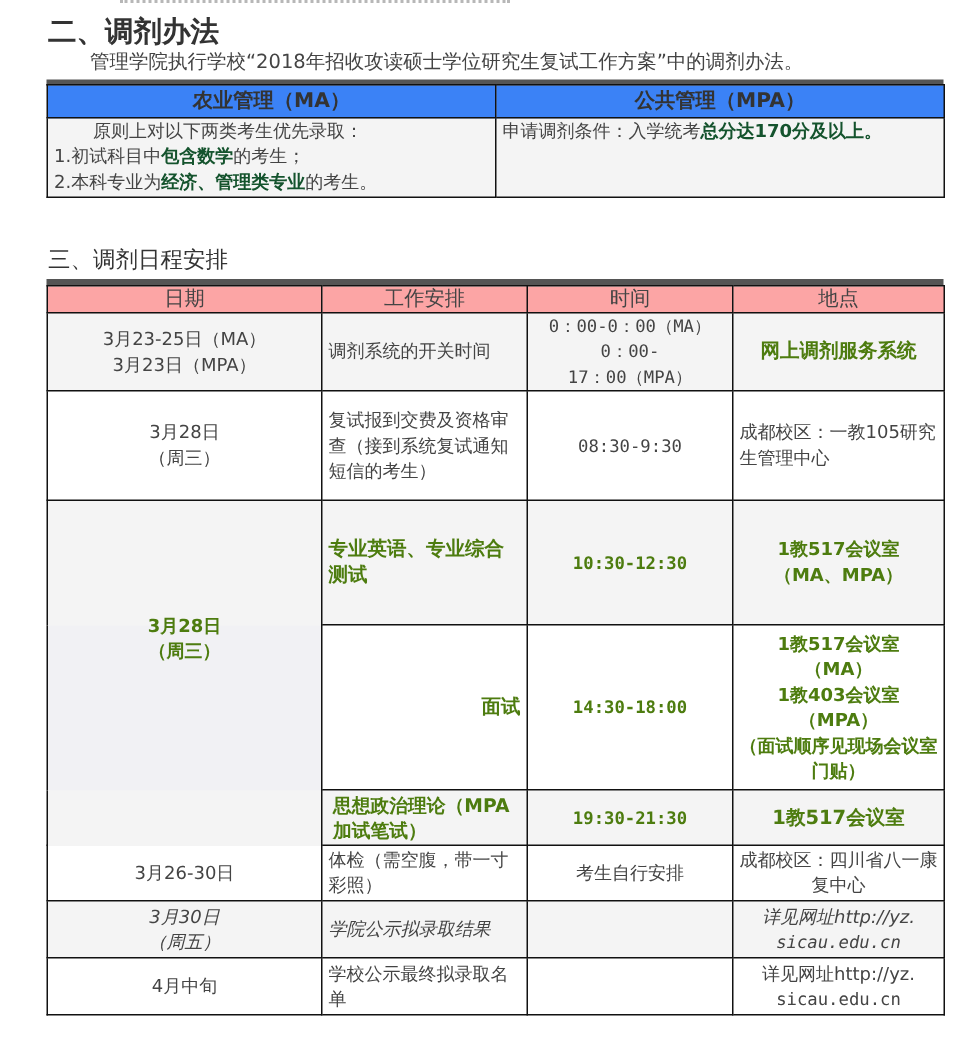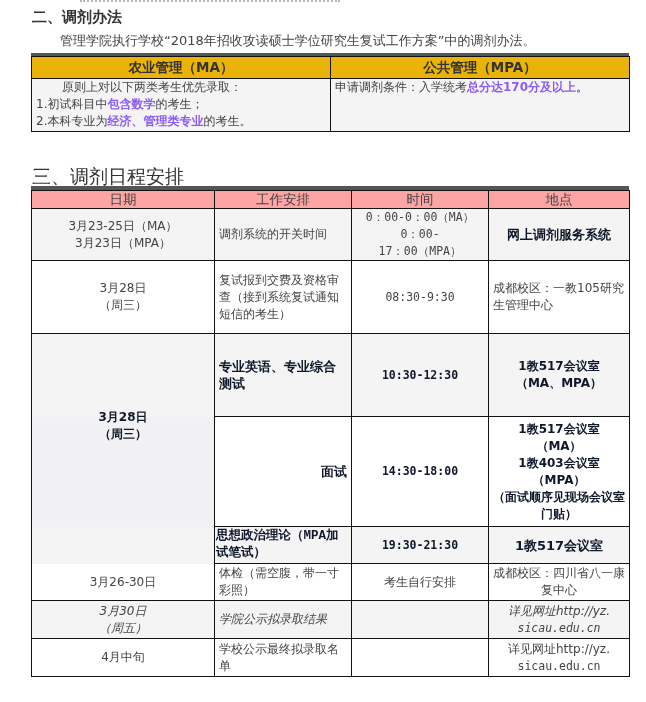--- a/index.html
+++ b/index.html
@@ -5,45 +5,45 @@
   html, body { margin: 0; padding: 0; background: #ffffff; }
   body {
     width: 646px; height: 702px; position: relative; overflow: hidden;
     font-family: "DejaVu Sans", sans-serif; color: #444444;
   }
   .cut-line {
     position: absolute; left: 80px; top: 0; width: 260px; height: 4px;
     border-top: 2px dotted #888; opacity: 0.6;
   }
   .h2 {
-    position: absolute; left: 32px; font-size: 15px; font-weight: bold; color: #333;
+    position: absolute; left: 32px; font-size: 19px; font-weight: bold; color: #333;
   }
   .para {
     position: absolute; left: 60px; top: 32px; font-size: 13px; color: #444;
   }
   table { border-collapse: collapse; position: absolute; table-layout: fixed; }
   td, th { border: 1.5px solid #111; padding: 0 4px; font-size: 12px; color: #444; line-height: 17px; }
   .topbar { position: absolute; height: 4px; background: #555555; }
 
   
   #t1 { left: 31px; top: 56px; width: 598px; }
-  #t1 th { height: 21px; font-size: 13.5px; font-weight: bold; color: #333; background: #eab308; }
+  #t1 th { height: 21px; font-size: 13.5px; font-weight: bold; color: #333; background: #3b82f6; }
   #t1 td { vertical-align: top; height: 52px; background: #f4f4f4; }
   #t1 .ma-cell { line-height: 17px; }
   .indent { padding-left: 26px; }
-  b { color: #8b5cf6; }
+  b { color: #14532d; }
 
   
   #t2 { left: 31px; top: 190px; width: 598px; }
   #t2 th { height: 17px; font-size: 13.5px; font-weight: normal; color: #444; background: #fca5a5; }
   #t2 td { text-align: center; vertical-align: middle; }
   #t2 td.left { text-align: left; }
   .bg-g { background: #f4f4f4; }
   .bg-w { background: #ffffff; }
-  .bold { font-weight: bold; color: #0f172a; }
+  .bold { font-weight: bold; color: #4d7c0f; }
   .mono { font-family: "DejaVu Sans Mono", monospace; font-size: 11.5px; }
   .date-merged { position: relative; padding: 0; }
   .date-merged .band { position: absolute; left: 0; right: 0; }
 </style>
 </head>
 <body>
 
 <div class="cut-line"></div>
 
 <div class="h2" style="top:8px;">二、调剂办法</div>
@@ -66,21 +66,21 @@
       <div><span>1.初试科目中</span><b>包含数学</b><span>的考生；</span></div>
       <div><span>2.本科专业为</span><b>经济、管理类专业</b><span>的考生。</span></div>
     </td>
     <td>
       <span>申请调剂条件：入学统考</span><b>总分达170分及以上。</b>
     </td>
   </tr>
 </tbody>
   </table>
 
-<div class="h2" style="top:164px; font-weight:normal; font-size:19px;">三、调剂日程安排</div>
+<div class="h2" style="top:164px; font-weight:normal; font-size:15px;">三、调剂日程安排</div>
 
 <div class="topbar" style="left:31px; top:186px; width:598px;"></div>
 <table id="t2">
   <colgroup>
     <col style="width:183px">
       <col style="width:137px">
       <col style="width:137px">
       <col style="width:141px">
   </colgroup>
   <tbody>
@@ -138,21 +138,21 @@
     <td class="bg-w mono bold">14:30-18:00</td>
     <td class="bg-w bold">
       <div>1教517会议室</div>
           <div>（MA）</div>
       <div>1教403会议室（MPA）</div>
           <div>（面试顺序见现场会议室门贴）</div>
     </td>
   </tr>
 
   <tr style="height:37px;">
-    <td class="left bg-g bold" style="font-size:12.5px; padding-left:1px;font-family:Liberation Mono, monospace;">思想政治理论（MPA加试笔试）</td>
+    <td class="left bg-g bold" style="font-size:12.5px; padding-left:7px;">思想政治理论（MPA加试笔试）</td>
     <td class="bg-g mono bold">19:30-21:30</td>
     <td class="bg-g bold" style="font-size:13px;">1教517会议室</td>
   </tr>
 
   <tr style="height:37px;">
     <td class="bg-w">3月26-30日</td>
     <td class="left bg-w">体检（需空腹，带一寸彩照）</td>
     <td class="bg-w">考生自行安排</td>
     <td class="bg-w">成都校区：四川省八一康复中心</td>
   </tr>

